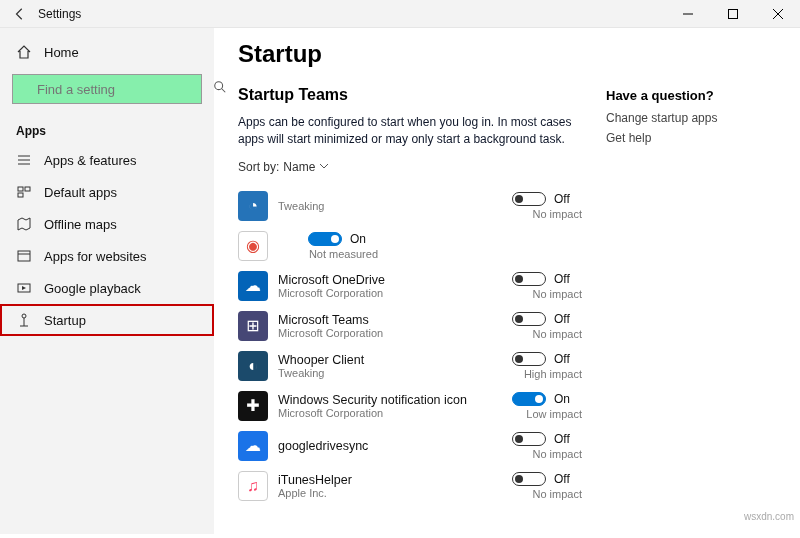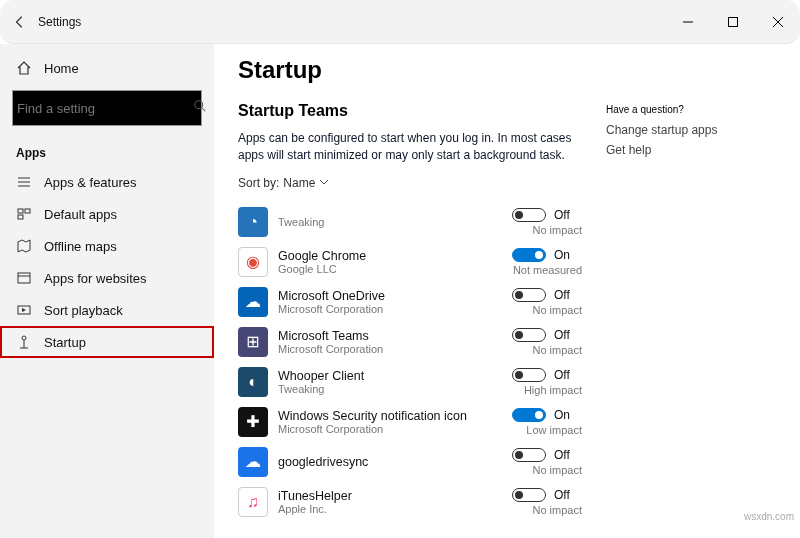--- a/index.html
+++ b/index.html
@@ -1,32 +1,32 @@
 <!DOCTYPE html>
 <html><head>
   <meta charset="utf-8">
   <style>
     * { box-sizing: border-box; margin: 0; padding: 0; font-family: "Segoe UI", Arial, sans-serif; }
     body { width: 800px; height: 538px; background: #fff; overflow: hidden; position: relative; }
 
-    .titlebar { height: 44px; display: flex; align-items: center; background: #f3f3f3; border-bottom: 1px solid #e6e6e6; border-radius: 14px; }
+    .titlebar { height: 28px; display: flex; align-items: center; background: #f3f3f3; border-bottom: 1px solid #e6e6e6; }
     .titlebar-left { display: flex; align-items: center; padding-left: 12px; gap: 10px; }
     .back-btn { width: 16px; height: 16px; display: flex; align-items: center; justify-content: center; color: #555; cursor: pointer; }
     .titlebar-title { font-size: 12px; color: #111; }
     .win-controls { margin-left: auto; display: flex; }
     .win-btn { width: 45px; height: 32px; display: flex; align-items: center; justify-content: center; color: #000; cursor: pointer; }
     .win-btn svg { width: 10px; height: 10px; }
 
     .content { display: flex; height: calc(100% - 32px); }
 
     .sidebar { width: 214px; background: #f3f3f3; padding-top: 8px; display: flex; flex-direction: column; }
     .sidebar-row { display: flex; align-items: center; gap: 12px; padding: 8px 16px; font-size: 13px; color: #111; cursor: pointer; }
     .sidebar-row .sicon { width: 16px; height: 16px; display: flex; align-items: center; justify-content: center; color: #333; }
     .search-wrap { padding: 6px 12px 10px; }
-    .search-box { display: flex; align-items: center; border: 1px solid #999; height: 36px; padding: 0 4px; background: #000000; }
+    .search-box { display: flex; align-items: center; border: 1px solid #999; height: 30px; padding: 0 24px; background: #86efac; }
     .search-box input { flex: 1; border: none; background: transparent; outline: none; font-size: 13px; color: #666; }
     .section-label { padding: 10px 16px 6px; font-size: 12px; font-weight: 600; color: #111; }
     .nav-item.active { outline: 2px solid #c40000; outline-offset: -2px; }
 
     .main { flex: 1; padding: 12px 24px 0 24px; overflow: auto; display: flex; gap: 24px; }
     .main-col { flex: 1; max-width: 380px; }
     .aside { width: 170px; padding-top: 48px; font-size: 12px; }
 
     h1.page-title { font-size: 24px; font-weight: 600; margin-bottom: 18px; }
     h2.sub-title { font-size: 16px; font-weight: 600; margin-bottom: 10px; }
@@ -41,21 +41,21 @@
     .app-pub { font-size: 11px; color: #777; }
     .app-ctrl { display: flex; flex-direction: column; align-items: flex-end; gap: 2px; flex-shrink: 0; width: 100px; }
     .toggle-line { display: flex; align-items: center; gap: 8px; justify-content: space-between; }
     .toggle { width: 34px; height: 14px; border-radius: 8px; border: 1px solid #333; background: #fff; position: relative; cursor: pointer; }
     .toggle .knob { width: 8px; height: 8px; border-radius: 50%; background: #333; position: absolute; top: 2px; left: 2px; }
     .toggle.on { background: #0078d4; border-color: #0078d4; }
     .toggle.on .knob { background: #fff; left: auto; right: 2px; }
     .toggle-label { font-size: 12px; color: #111; width: 28px; }
     .impact { font-size: 11px; color: #777; }
 
-    .aside h3 { font-size: 10px; font-weight: 400; margin-bottom: 8px; }
+    .aside h3 { font-size: 13px; font-weight: 700; margin-bottom: 8px; }
     .aside .alink { font-size: 12px; color: #444; margin-bottom: 6px; cursor: pointer; }
     .aside-sec { margin-bottom: 26px; }
 
     .watermark { position: absolute; bottom: 16px; right: 6px; font-size: 10px; color: #aaa; }
   </style>
 </head>
 <body>
 
 <div class="titlebar">
   <div class="titlebar-left">
@@ -147,21 +147,21 @@
         </span>
       <span>Apps for websites</span>
     </div>
     <div class="sidebar-row nav-item">
       <span class="sicon">
           <svg viewBox="0 0 16 16" width="16" height="16">
             <rect x="2" y="4" width="12" height="8" stroke="#333" fill="none"></rect>
             <path d="M6 6 L10 8 L6 10 Z" fill="#333"></path>
           </svg>
         </span>
-      <span>Sort playback</span>
+      <span>Google playback</span>
     </div>
     <div class="sidebar-row nav-item active">
       <span class="sicon">
           <svg viewBox="0 0 16 16" width="16" height="16">
             <circle cx="8" cy="4" r="2" stroke="#333" fill="none"></circle>
             <line x1="8" y1="6" x2="8" y2="14" stroke="#333"></line>
             <line x1="4" y1="14" x2="12" y2="14" stroke="#333"></line>
           </svg>
         </span>
       <span>Startup</span>
@@ -191,24 +191,20 @@
                 <div class="toggle">
                   <div class="knob"></div>
                 </div>
                 <span class="toggle-label">Off</span>
               </div>
               <div class="impact">No impact</div>
             </div>
           </div>
           <div class="app-row">
             <div class="app-icon" style="background: rgb(255, 255, 255); color: rgb(226, 74, 59); border: 1px solid rgb(204, 204, 204);">◉</div>
-            <div class="app-meta">
-              <div class="app-name">Google Chrome</div>
-              <div class="app-pub">Google LLC</div>
-            </div>
             <div class="app-ctrl">
               <div class="toggle-line">
                 <div class="toggle on">
                   <div class="knob"></div>
                 </div>
                 <span class="toggle-label">On</span>
               </div>
               <div class="impact">Not measured</div>
             </div>
           </div>

